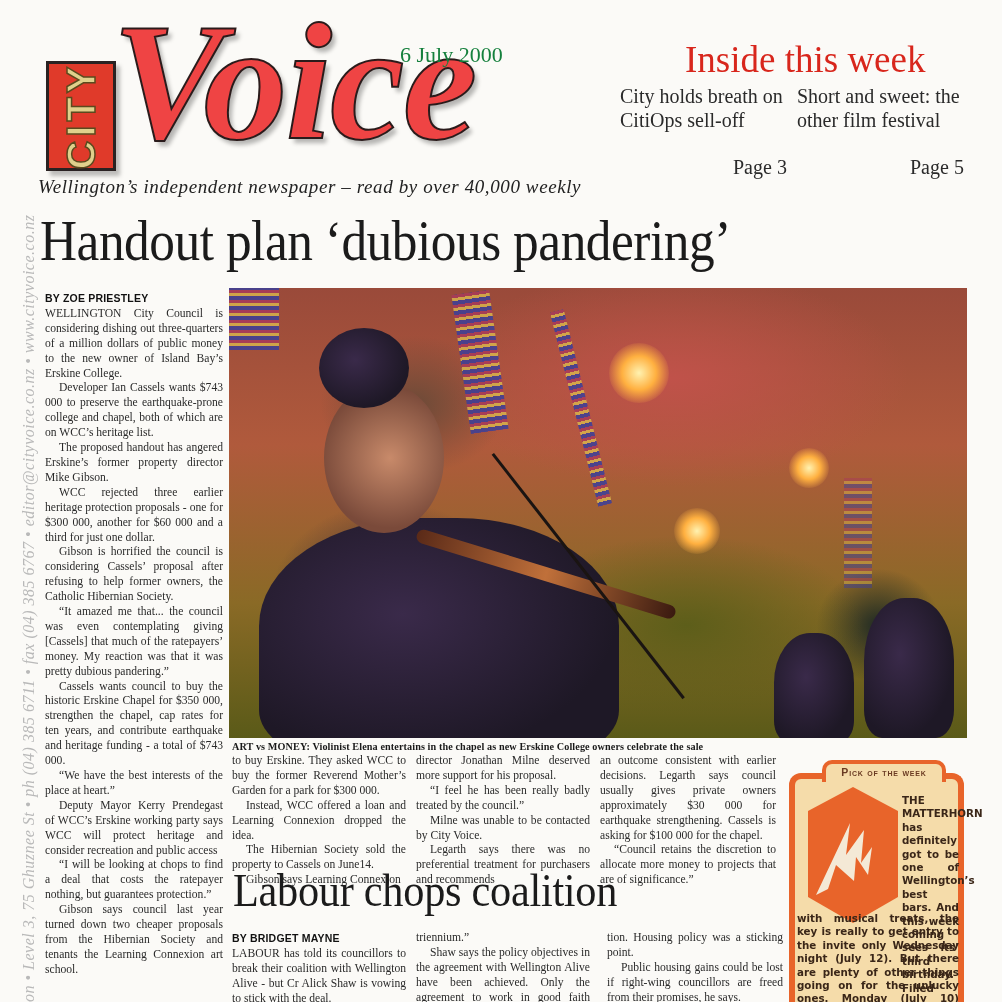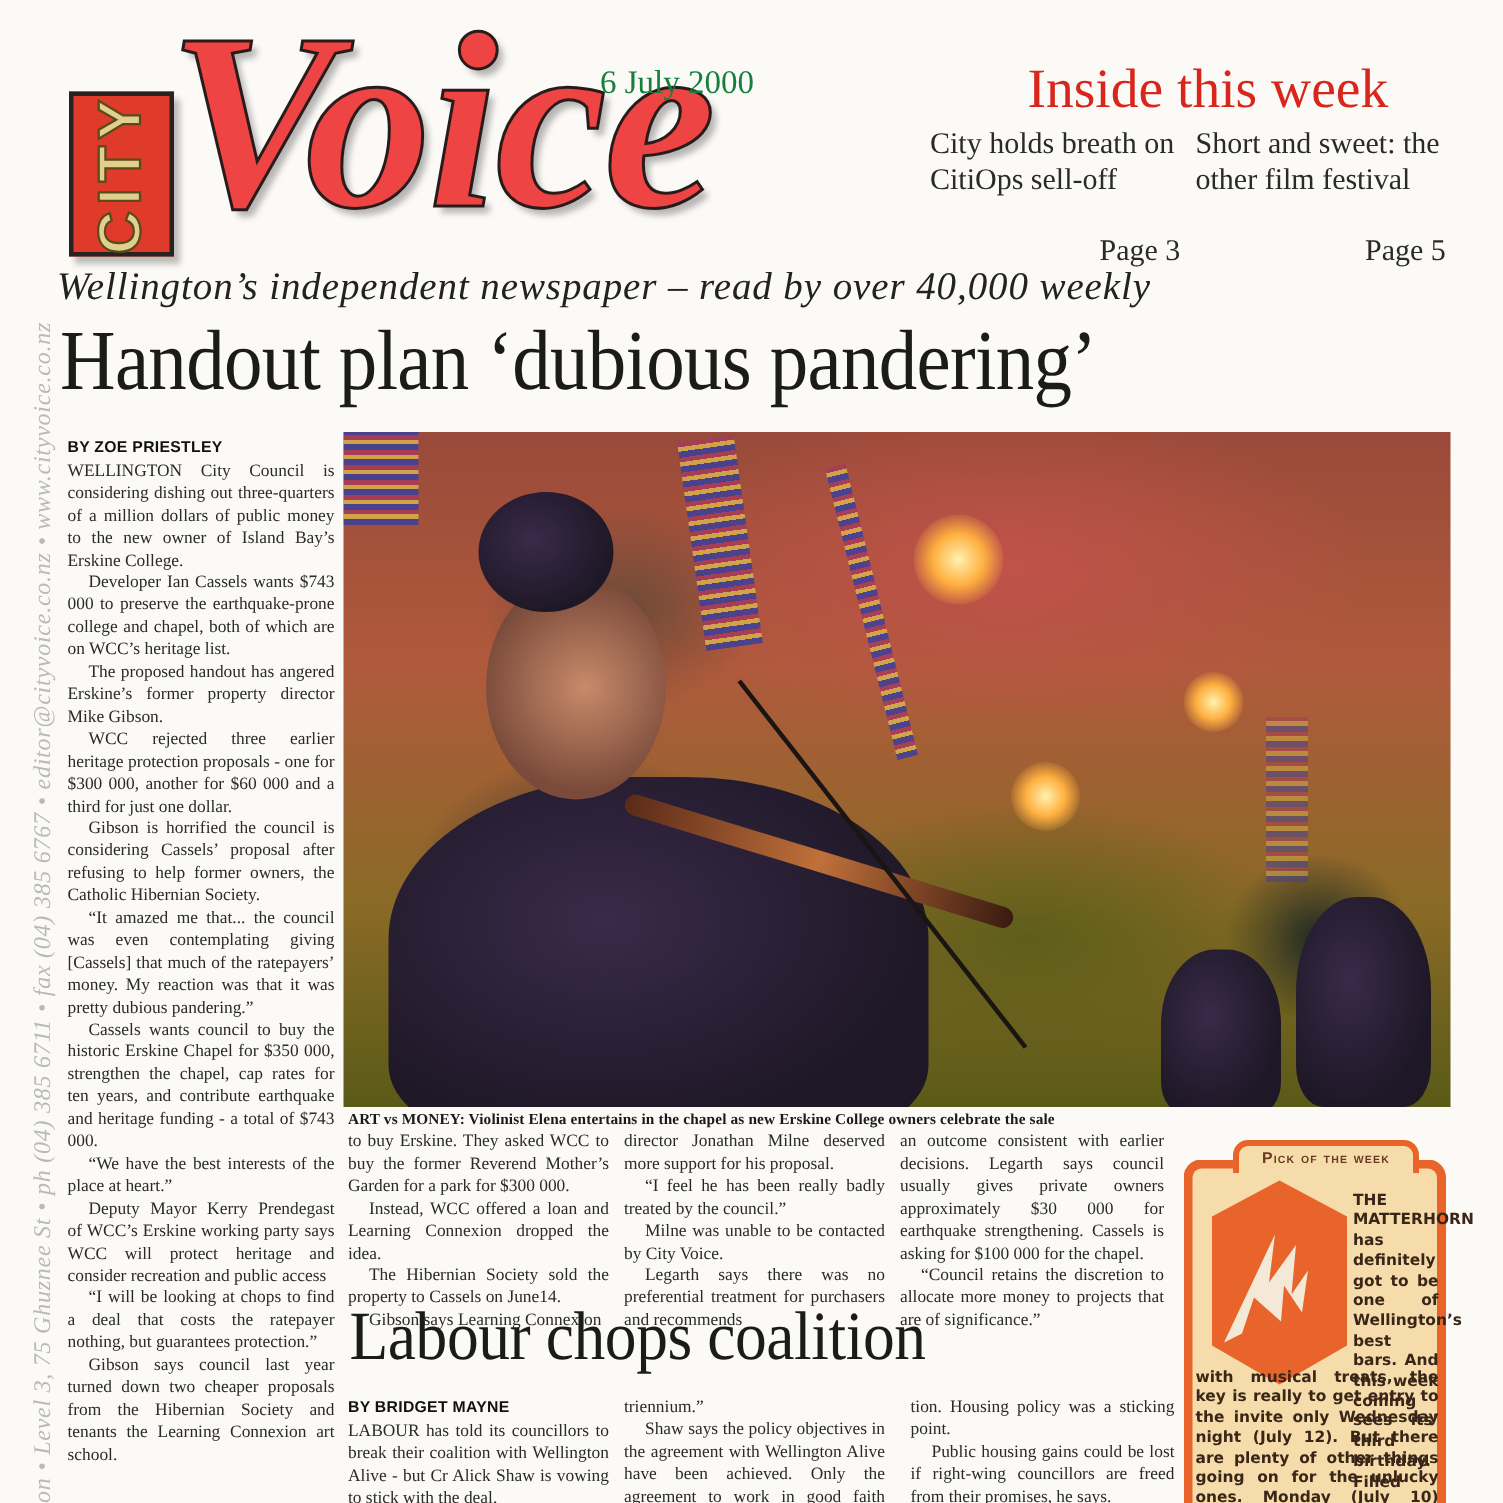--- a/index.html
+++ b/index.html
@@ -8,21 +8,21 @@
 
   
   .side-strip { left:4px; top:230px; width:22px; height:772px; }
   .side-strip span { position:absolute; left:0; top:0; transform-origin:0 0; transform:translate(16px,772px) rotate(-90deg); white-space:nowrap; font-family:"Liberation Serif", serif; font-style:italic; font-size:16px; letter-spacing:0.5px; color:#b9b9b9; width:772px; text-align:left; }
 
   
   .logo-city { left:46px; top:61px; width:64px; height:104px; background:#e03a2a; border:3px solid #2a2222; box-shadow:4px 5px 4px rgba(0,0,0,0.25); }
   .logo-city span { position:absolute; left:50%; top:50%; transform:translate(-50%,-50%) rotate(-90deg); font-family:"Liberation Sans", sans-serif; font-weight:bold; font-size:40px; color:#e0d08c; letter-spacing:4px; -webkit-text-stroke:1.5px #5b4a1e; }
   .logo-voice { left:112px; top:6px; font-family:"Liberation Serif", serif; font-weight:bold; font-size:168px; line-height:150px; color:#ef4444; -webkit-text-stroke:2px #2a1b1b; text-shadow:4px 5px 4px rgba(0,0,0,0.28); letter-spacing:-2px;font-style:italic; }
   .date { left:400px; top:42px; font-family:"Liberation Serif", serif; font-size:22px; color:#15803d; }
-  .tagline { left:38px; top:176px; font-family:"Liberation Serif", serif; font-style:italic; font-size:26px; color:#222; letter-spacing:0.6px; }
+  .tagline { left:38px; top:176px; font-family:"Liberation Serif", serif; font-style:italic; font-size:19px; color:#222; letter-spacing:0.6px; }
 
   .inside-title { left:685px; top:38px; font-family:"Liberation Serif", serif; font-size:37px; color:#d8261c; }
   .teaser { font-family:"Liberation Serif", serif; font-size:20px; line-height:24px; color:#2a2a2a; }
   .teaser1 { left:620px; top:84px; width:170px; }
   .teaser2 { left:797px; top:84px; width:180px; }
   .page-ref { font-family:"Liberation Serif", serif; font-size:20px; color:#2a2a2a; }
   .page1 { left:733px; top:156px; }
   .page2 { left:910px; top:156px; }
 
   

